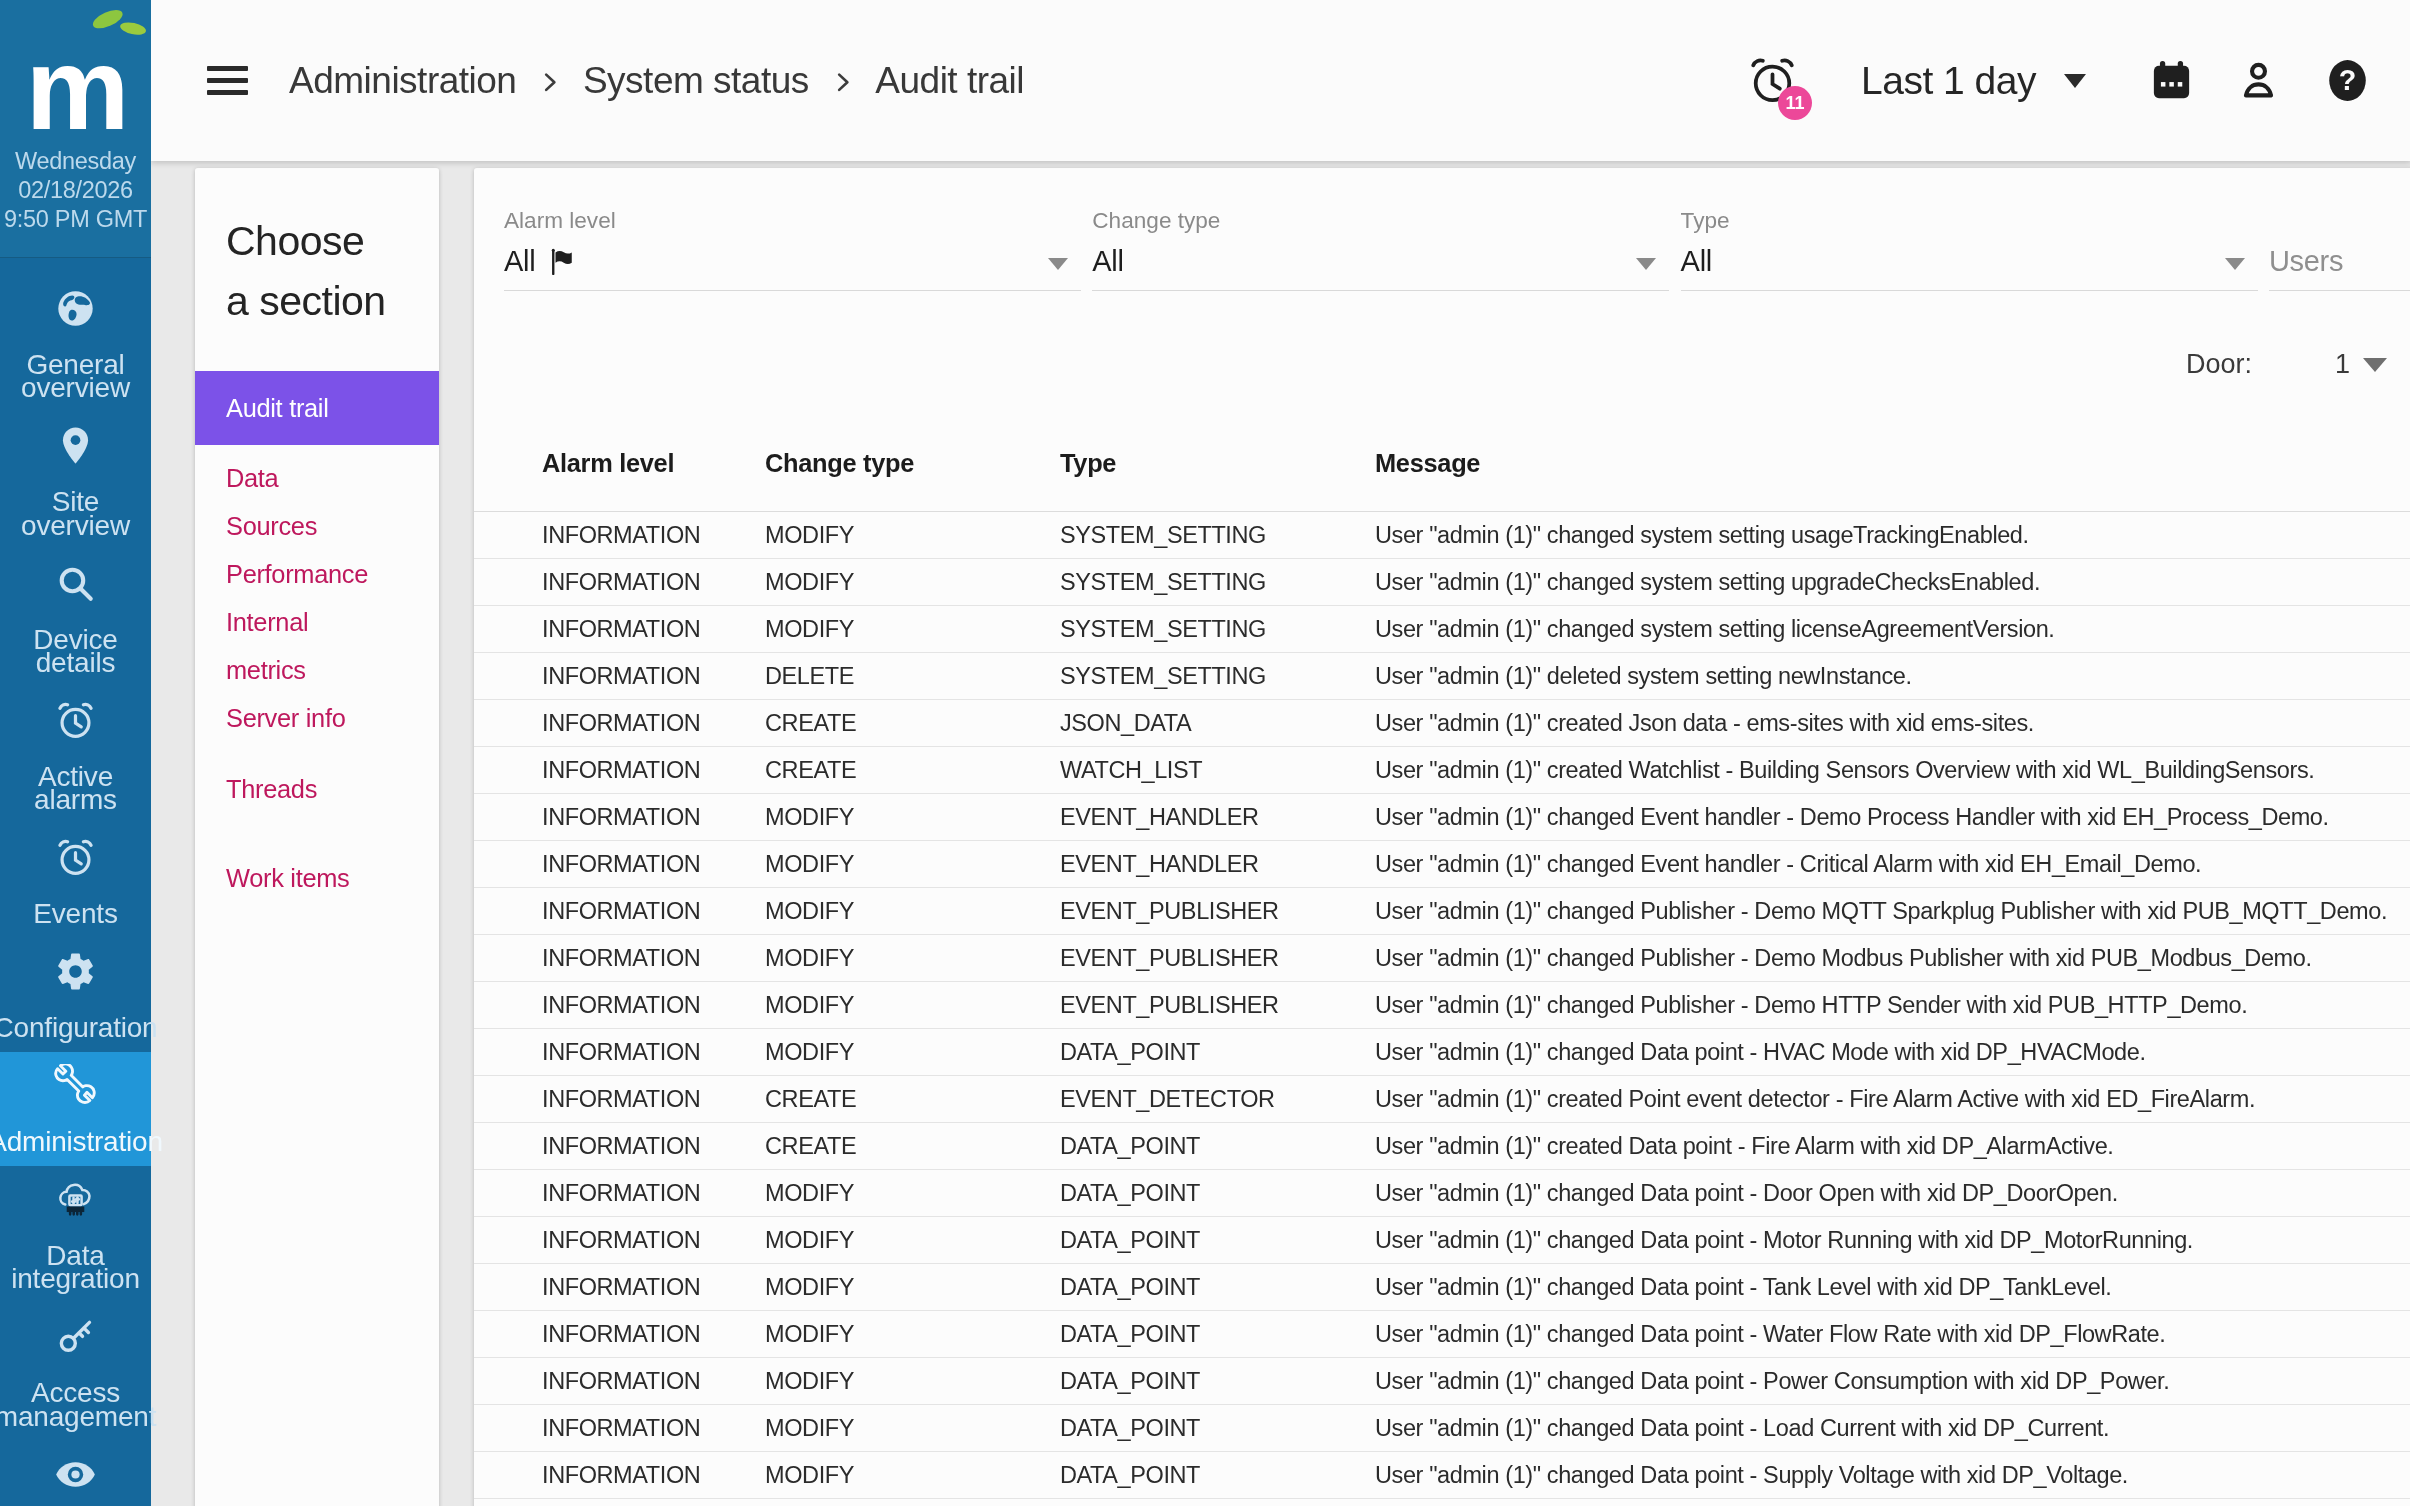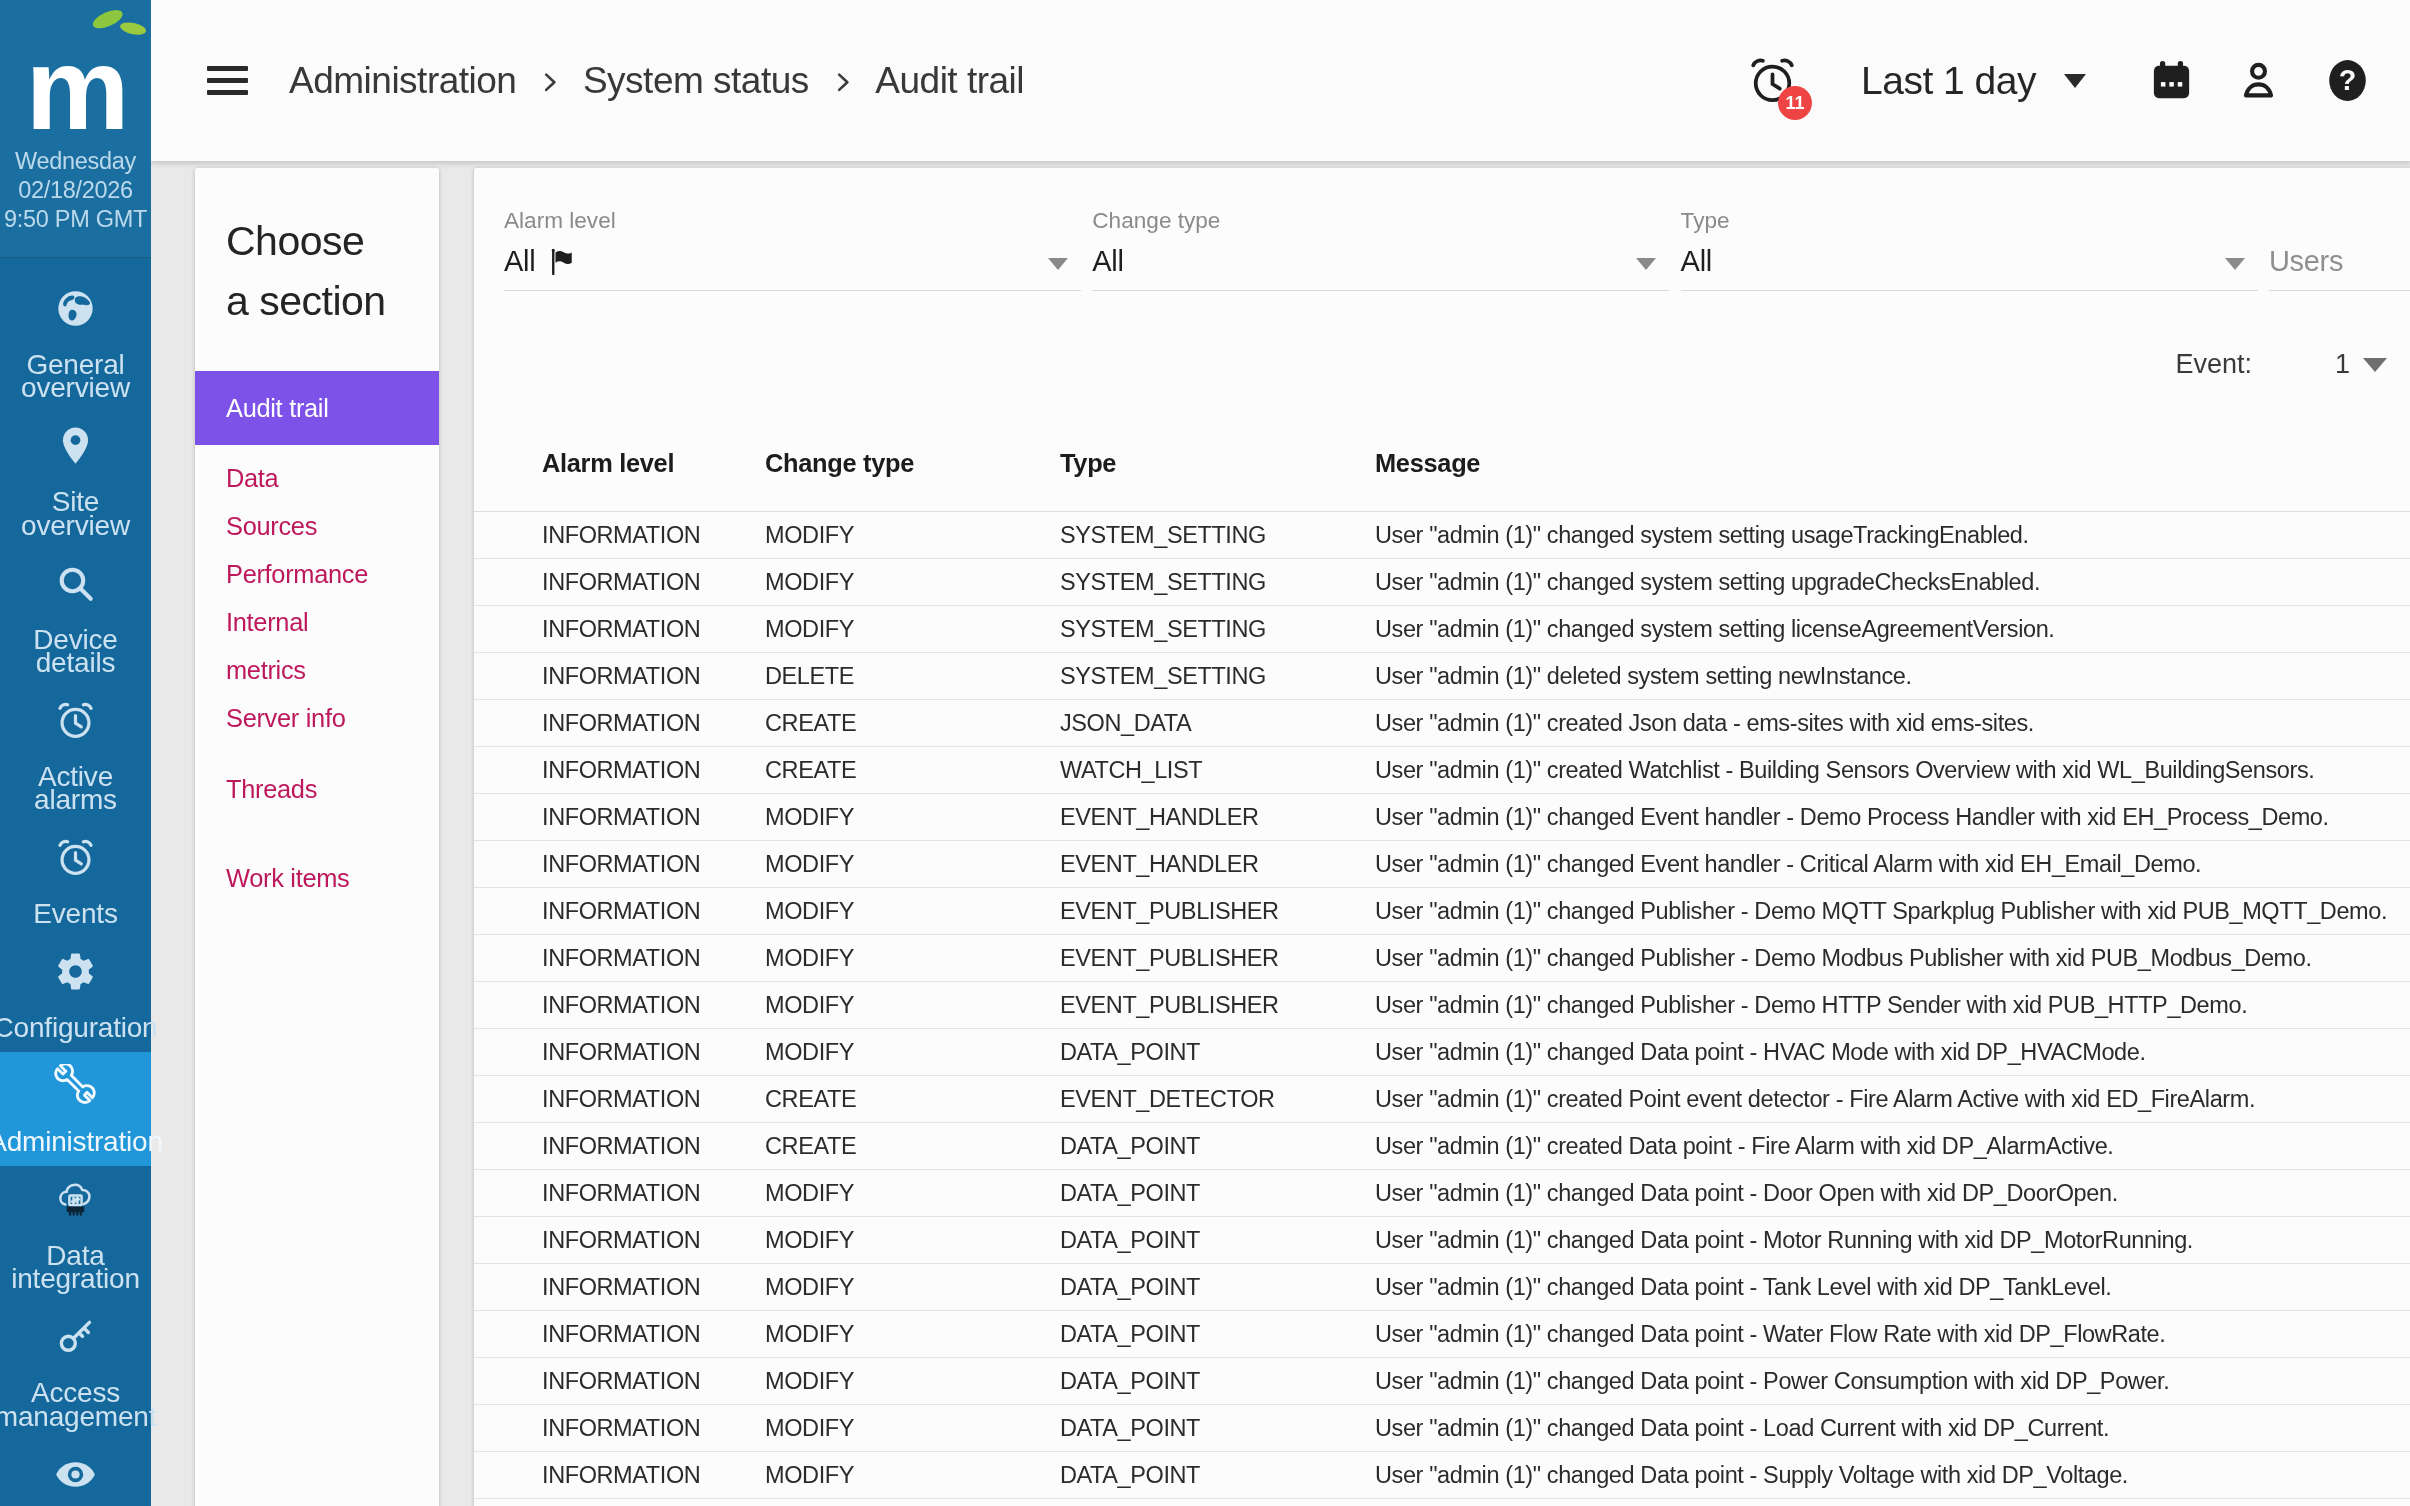--- a/index.html
+++ b/index.html
@@ -34,21 +34,21 @@
   .hamburger span{display:block;height:4.7px;background:#2a2a2a;border-radius:0.9px;}
   #breadcrumb{display:flex;align-items:center;gap:21px;font-size:37px;color:#383838;letter-spacing:-0.5px;}
   .crumb{white-space:nowrap;}
   .crumb-sep svg{width:24.5px;height:24.5px;display:block;margin-top:2.8px;}
   .header-right{margin-left:auto;display:flex;align-items:center;gap:40px;color:#1f1f1f;}
   .icon-btn{cursor:pointer;display:flex;}
   .icon-btn svg{display:block;}
   .alarm-wrap{position:relative;cursor:pointer;}
   .alarm-wrap svg{width:53px;height:53px;display:block;}
   .alarm-badge{position:absolute;right:-13px;bottom:-13px;width:34px;height:34px;border-radius:50%;
-    background:#ef4444;color:#fff;font-size:18px;font-weight:bold;display:flex;align-items:center;justify-content:center;}
+    background:#ec4899;color:#fff;font-size:18px;font-weight:bold;display:flex;align-items:center;justify-content:center;}
   .range{display:flex;align-items:center;gap:28px;font-size:39px;color:#262626;cursor:pointer;letter-spacing:-0.5px;margin:0 22px;}
   .caret{width:0;height:0;border-left:11.3px solid transparent;border-right:11.3px solid transparent;border-top:14px solid #2a2a2a;}
   
   .section-card{position:absolute;left:195px;top:168px;width:244px;height:1356px;background:#fcfcfc;
     border-radius:2.8px;box-shadow:0 1.9px 4.7px rgba(0,0,0,.22);z-index:2;}
   .section-title{margin:43px 0 0 31px;width:169px;font-size:41px;line-height:60px;font-weight:400;color:#242424;letter-spacing:-0.5px;}
   #section-list{margin-top:40px;}
   .section-item{font-size:25.4px;line-height:48px;color:#be185d;padding-left:31px;cursor:pointer;letter-spacing:-0.3px;}
   .section-item.selected{background:var(--purple);color:#fff;padding-top:13px;padding-bottom:13px;margin-bottom:9.4px;}
   #section-list .section-item:nth-child(5){margin-top:22.6px;}
@@ -348,21 +348,21 @@
         <span class="filter-caret"></span>
       </div>
       <div class="filter placeholder">
         <div class="filter-label"></div>
         <div class="filter-value-row">
           <span>Users</span>
         </div>
       </div>
     </div>
   <div class="page-row">
-    <span>Event:</span>
+    <span>Door:</span>
     <span class="page-value">1</span>
     <span class="page-caret"></span>
   </div>
   <div class="table">
     <div class="thead" id="thead">
         <div class="cell">Alarm level</div>
         <div class="cell">Change type</div>
         <div class="cell">Type</div>
         <div class="cell">Message</div>
       </div>

